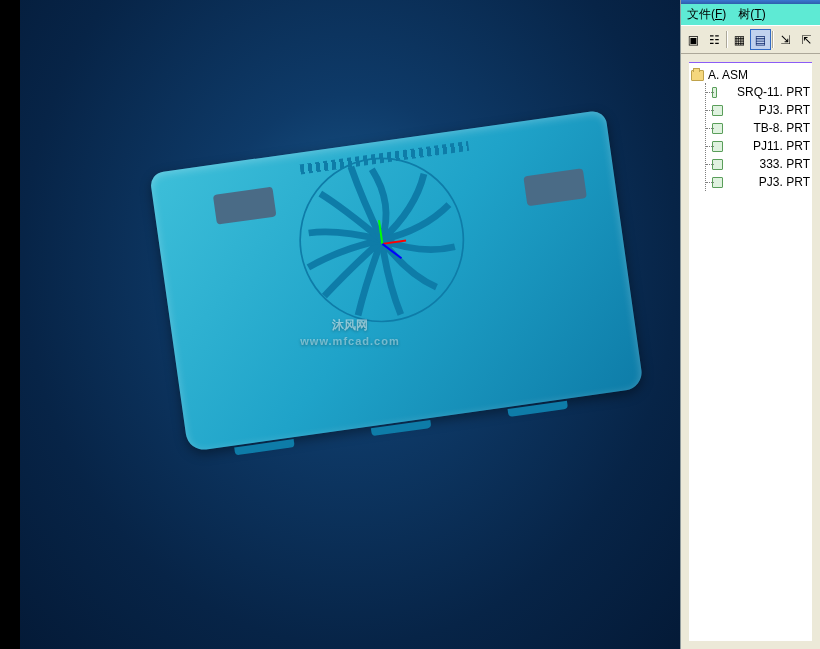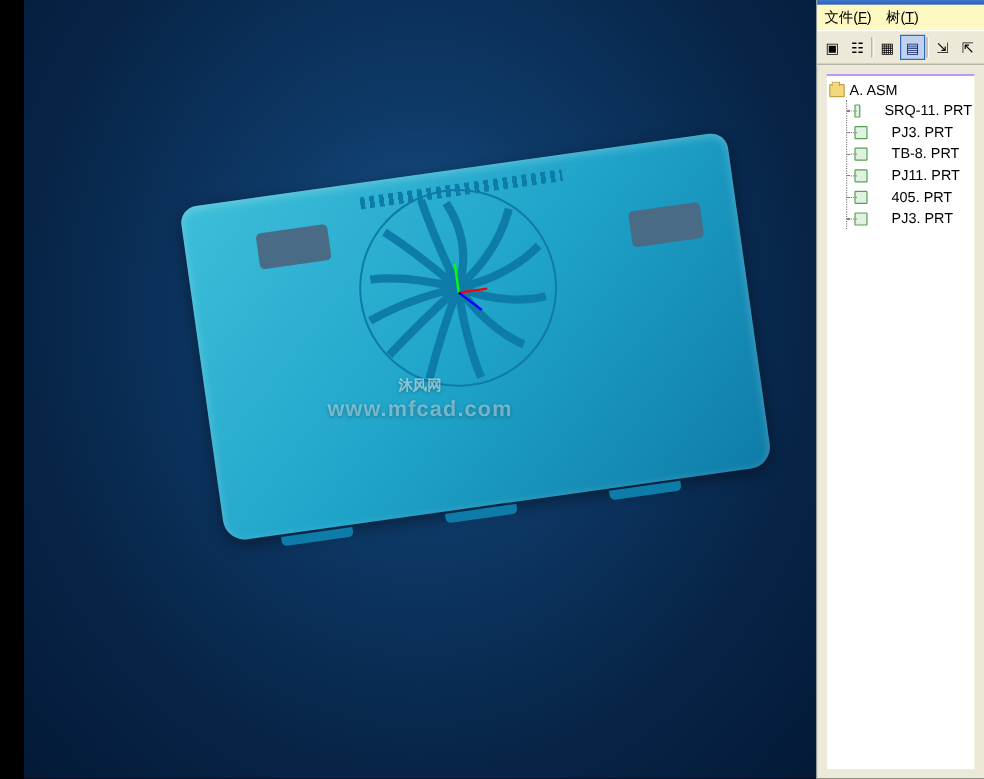--- a/index.html
+++ b/index.html
@@ -39,41 +39,41 @@
   .coord .x { background:#f00; transform:rotate(0deg); }
   .coord .y { background:#0f0; transform:rotate(-90deg); transform-origin:left; }
   .coord .z { background:#00f; transform:rotate(45deg); transform-origin:left; }
 
   .watermark {
     position: absolute; left: 50%; top: 50%; transform: translate(-50%,-50%);
     font-size: 30px; font-weight: bold; color: rgba(255,255,255,.5);
     font-family: "Microsoft YaHei", sans-serif; text-shadow: 0 1px 3px rgba(0,0,0,.3);
     pointer-events: none; text-align:center; line-height:1.1;
   }
-  .watermark .sub { display:block; font-size:18px; letter-spacing:1px; color:rgba(255,255,255,.4); }
+  .watermark .sub { display:block; font-size:11px; letter-spacing:1px; color:rgba(255,255,255,.4); }
 
   .side-panel {
     width: 140px; height: 100%; background: #ece9d8; border-left: 1px solid #919b9c;
     display: flex; flex-direction: column;
   }
   .titlebar-strip { height: 4px; background: linear-gradient(#3b77d1,#2d5fab); }
-  .menu-bar { display:flex; gap:12px; padding:2px 6px; background:#fef9c3; }
+  .menu-bar { display:flex; gap:12px; padding:2px 6px; background:#5eead4; }
   .menu-item { cursor:default; }
   .menu-item u { text-decoration: underline; }
 
   .toolbar { display:flex; padding:3px 2px; gap:0; background:#ece9d8; border-top:1px solid #fff; border-bottom:1px solid #aca899;}
   .tool-btn { width:21px; height:21px; display:flex; align-items:center; justify-content:center;
     border:1px solid transparent; cursor:pointer; font-size:11px; }
   .tool-btn.active, .tool-btn:hover { border:1px solid #316ac5; background:#c1d2ee; }
   .tool-sep { width:2px; margin:2px 1px; border-left:1px solid #aca899; border-right:1px solid #fff; }
 
   .tree-panel { flex:1; background:#fff; border-top:1px solid #8b5cf6; margin:8px; padding:4px 2px; overflow:auto; }
   .tree-root { display:flex; align-items:center; gap:4px; padding:1px 0; cursor:default;}
   .tree-items { margin-left: 14px; border-left: 1px dotted #808080; }
-  .tree-item { display:flex; align-items:center; gap:20px; padding:2px 0 2px 6px; position:relative; cursor:default;}
+  .tree-item { display:flex; align-items:center; gap:20px; padding:2px 0 2px 6px; position:relative; cursor:default;justify-content:space-between;}
   .tree-item::before { content:""; position:absolute; left:0; top:50%; width:8px; border-top:1px dotted #808080; }
   .ico-asm { width:13px; height:11px; background:#f5d77d; border:1px solid #bfa24a; border-radius:1px; position:relative;}
   .ico-asm::before{content:"";position:absolute;top:-3px;left:1px;width:5px;height:3px;background:#f5d77d;border:1px solid #bfa24a;border-bottom:none;border-radius:1px 1px 0 0;}
   .ico-prt { width:11px; height:11px; background:#dff2df; border:1px solid #5a9e5a; border-radius:1px;}
   .tree-label { white-space:nowrap; }
 </style>
 </head>
 <body>
 
 <div class="viewport">
@@ -172,21 +172,21 @@
       <div class="tree-item">
         <span class="ico-prt"></span>
         <span class="tree-label">TB-8. PRT</span>
       </div>
       <div class="tree-item">
         <span class="ico-prt"></span>
         <span class="tree-label">PJ11. PRT</span>
       </div>
       <div class="tree-item">
         <span class="ico-prt"></span>
-        <span class="tree-label">405. PRT</span>
+        <span class="tree-label">333. PRT</span>
       </div>
       <div class="tree-item">
         <span class="ico-prt"></span>
         <span class="tree-label">PJ3. PRT</span>
       </div>
     </div>
   </div>
 </div>
 
 </body></html>

